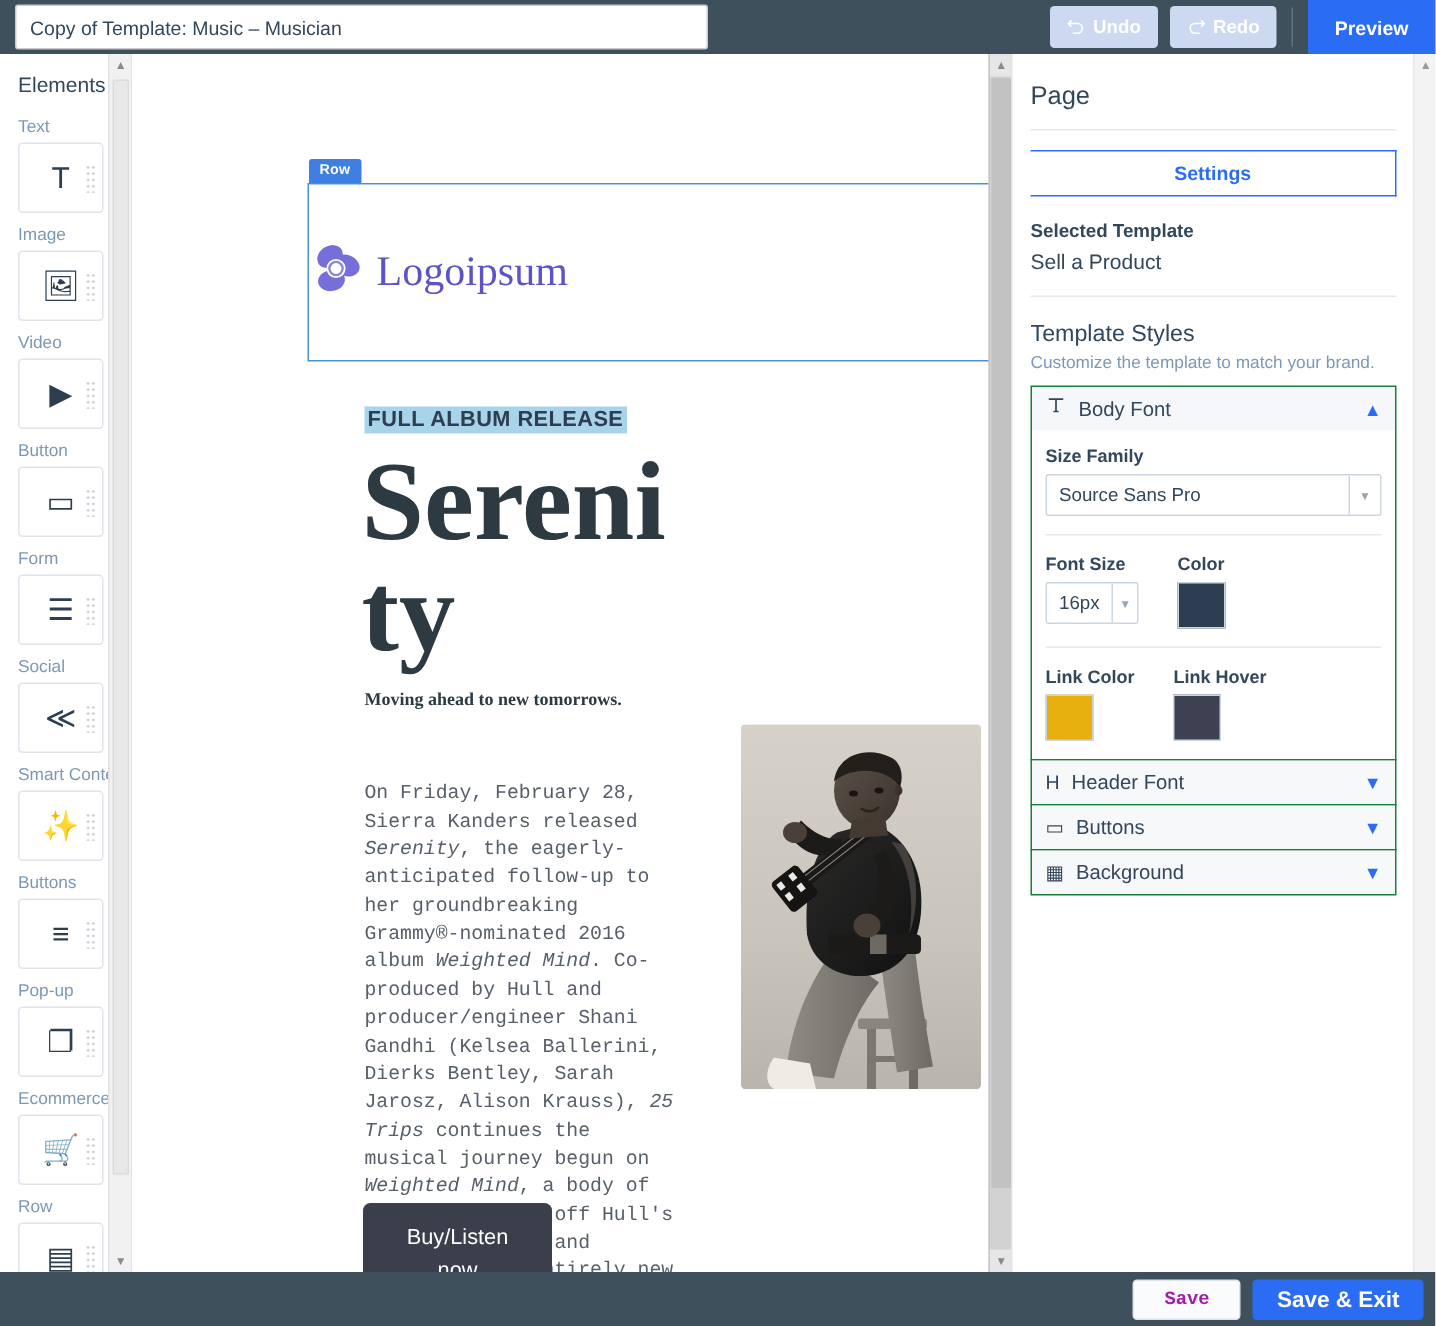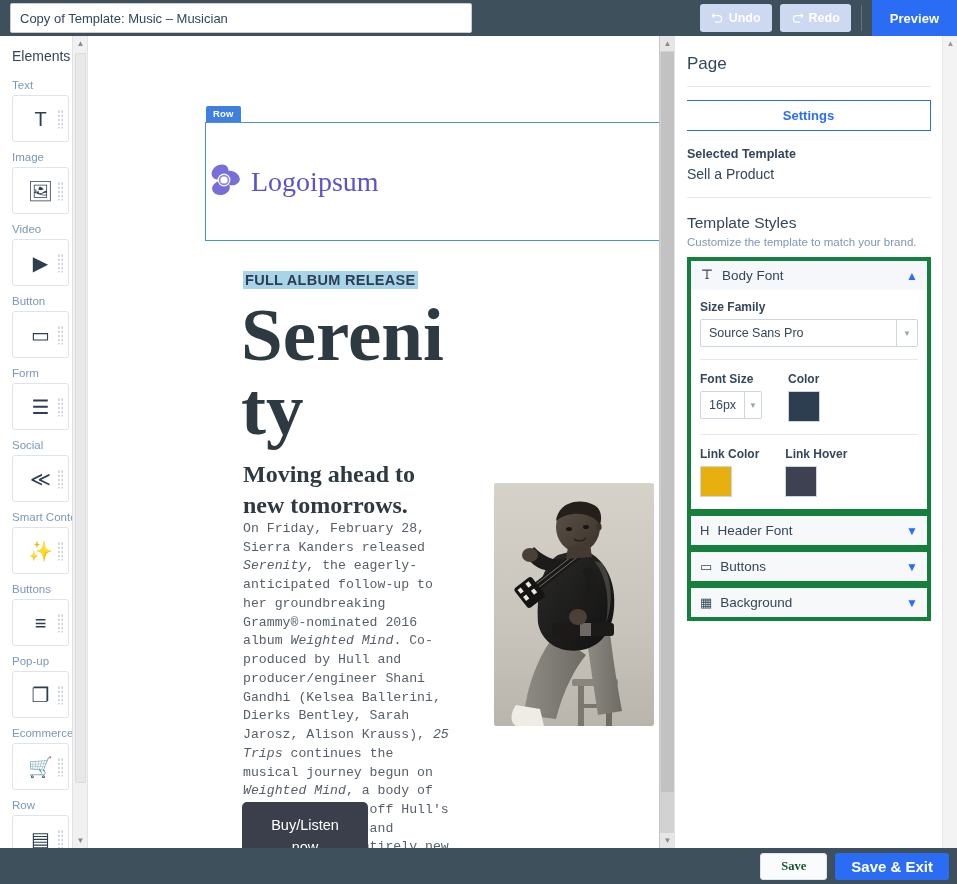--- a/index.html
+++ b/index.html
@@ -123,21 +123,21 @@
   }
   .headline {
     position: absolute; left: 153px; top: 262px; width: 210px;
     font-family: "Liberation Serif", serif; font-weight: bold;
     font-size: 75px; line-height: 0.98; color: #2d3a42;
     word-break: break-all;
   }
   .subhead {
     position: absolute; left: 155px; top: 423px; width: 205px;
     font-family: "Liberation Serif", serif; font-weight: bold;
-    font-size: 24px; line-height: 1.28; color: #2d3a42;
+    font-size: 12px; line-height: 1.28; color: #2d3a42;
   }
   .body-copy {
     position: absolute; left: 155px; top: 484px; width: 208px;
     font-size: 13.2px; line-height: 1.42; color: #57606a;
     font-family: Liberation Mono, monospace;
   }
   .body-copy i { font-style: italic; }
 
   .cta {
     position: absolute; left: 154px; top: 766px; width: 126px; height: 70px;
@@ -171,21 +171,21 @@
     font-size: 13px; font-weight: bold; cursor: pointer;
     border: 1px solid #2a6df4;
   }
   .tab.active { background: #2a6df4; color: #ffffff; }
   .tab.inactive { background: #ffffff; color: #2a6df4; border-left: none; }
   .rp-label { font-size: 12.5px; font-weight: bold; color: #33475b; margin: 16px 0 5px 0; }
   .rp-value { font-size: 14px; color: #33475b; margin-bottom: 15px; }
   .rp-h2 { font-size: 15.5px; color: #33475b; margin: 16px 0 4px 0; }
   .rp-sub { font-size: 11.5px; color: #7c98b6; margin-bottom: 10px; }
 
-  .acc { border: 4px solid #15803d; margin-top: -1px; }
+  .acc { border: 1px solid #15803d; margin-top: -1px; }
   .acc-head {
     height: 29px; display: flex; align-items: center; gap: 8px;
     padding: 0 9px; background: #f7f8fa; cursor: pointer;
   }
   .acc-head.open { background: #f5f7fa; }
   .acc-title { font-size: 13.5px; color: #33475b; flex: 1; }
   .chev { color: #2a6df4; font-size: 12px; }
   .acc-body { padding: 10px 9px 12px 9px; background: #fff; }
   .fld-label { font-size: 12px; font-weight: bold; color: #33475b; margin-bottom: 5px; }
   .select {
@@ -215,23 +215,23 @@
     font-size: 8px; color: #9a9a9a;
   }
 
   
   .bottombar {
     position: absolute; left: 0; bottom: 0; width: 957px; height: 36px;
     background: #3e505c; display: flex; align-items: center;
     justify-content: flex-end; gap: 8px; padding-right: 8px;
   }
   .btn-save {
-    height: 27px; padding: 0 20px; background: #fafbfc; color: #14532d;
+    height: 27px; padding: 0 20px; background: #fafbfc; color: #a21caf;
     border: 1px solid #dfe3eb; border-radius: 3px; font-size: 12.5px;
-    font-weight: bold; cursor: pointer; font-family: Liberation Serif, serif;
+    font-weight: bold; cursor: pointer; font-family: Liberation Mono, monospace;
   }
   .btn-saveexit {
     height: 27px; padding: 0 16px; background: #2a6df4; color: #fff;
     border: none; border-radius: 3px; font-size: 15px; font-weight: bold;
     cursor: pointer; font-family: "Liberation Sans", sans-serif;
   }
 </style>
 </head>
 <body>
 

